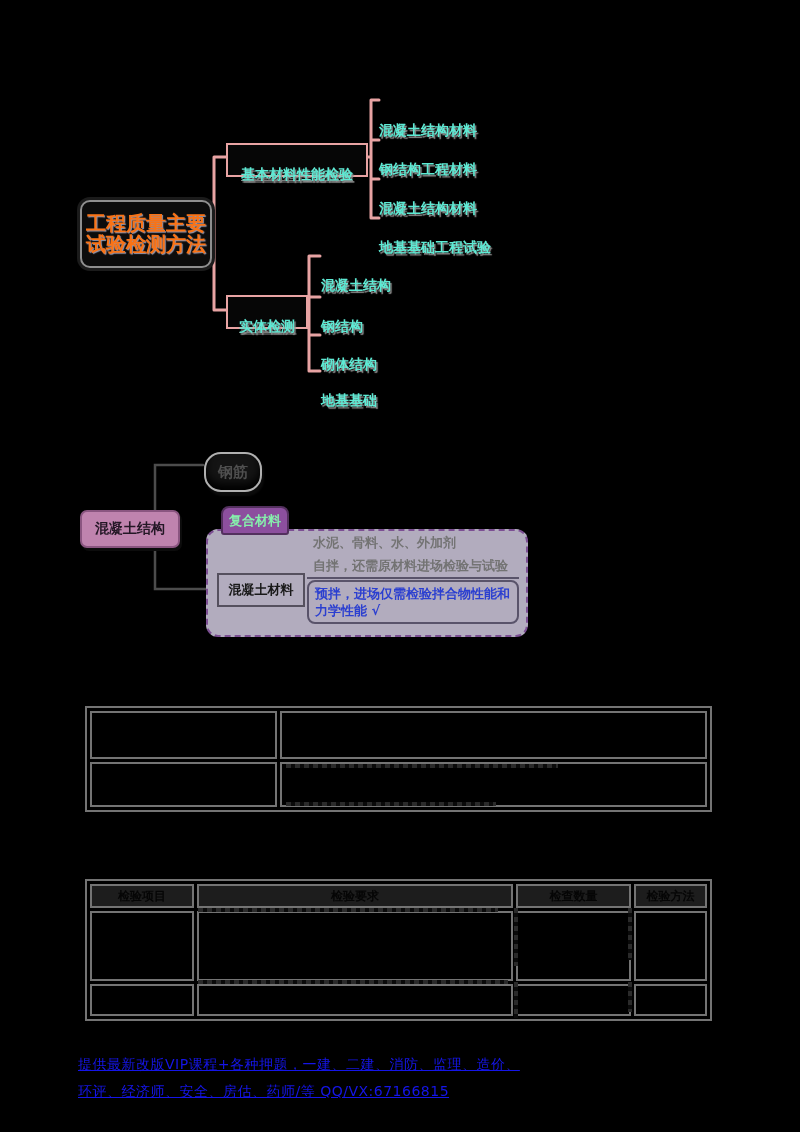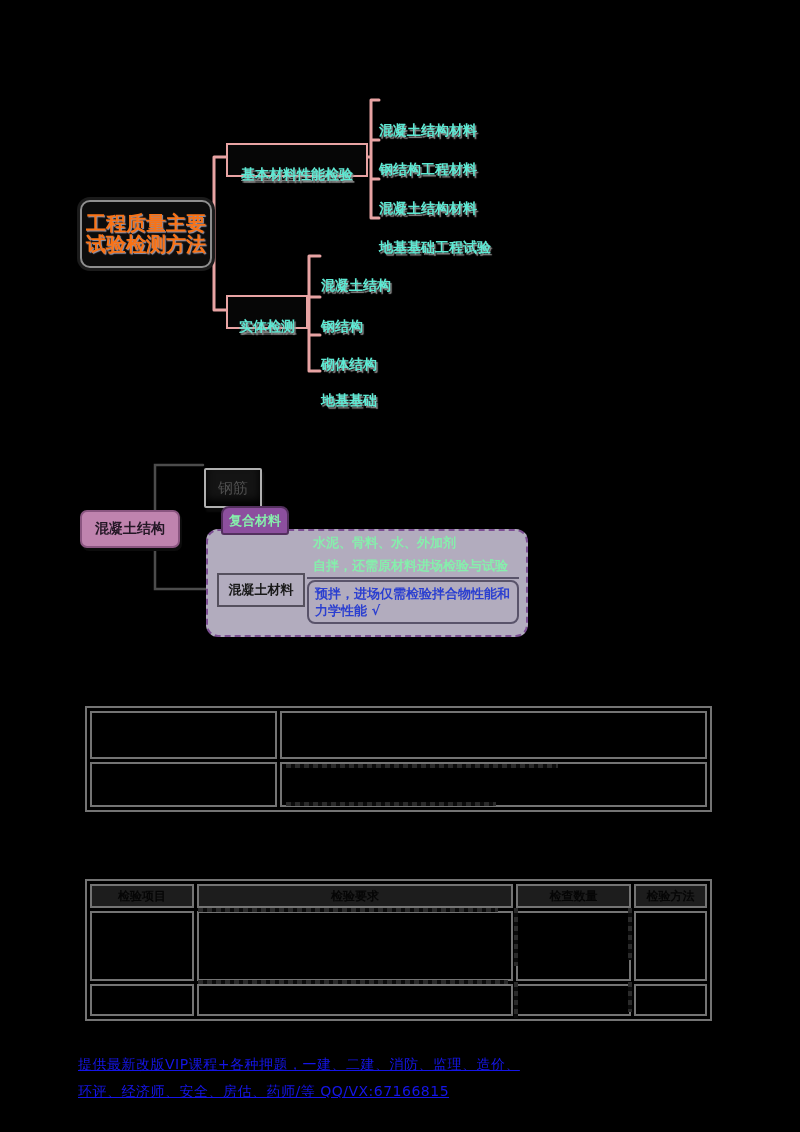--- a/index.html
+++ b/index.html
@@ -17,35 +17,35 @@
     text-shadow:1px 1px 1px #9b9bb0;}
   .ghost{color:#5eead4;text-shadow:1.5px 1.5px 1px #8d8d8d;margin-top:29px;}
   .pinkbox{border:2px solid #e8a3a3;border-radius:0;background:#060606;
     display:flex;align-items:center;justify-content:center;
     font-weight:bold;font-size:14px;}
   .pinkbox span{text-decoration:underline;text-decoration-color:#7d7d7d;}
   .childlabel{font-size:14px;font-weight:bold;white-space:nowrap;height:20px;line-height:20px;}
 
   
   .rebar-node{left:204px;top:452px;width:54px;height:36px;background:#141414;
-    border:2px solid #b0b0b0;border-radius:2px;display:flex;align-items:center;justify-content:center;
-    font-size:15px;font-weight:normal;color:#4f4f4f;box-shadow:2px 4px 2px #0b0b0b, inset 0 -6px 8px #000;margin-top:16px;}
+    border:2px solid #b0b0b0;border-radius:17px;display:flex;align-items:center;justify-content:center;
+    font-size:15px;font-weight:bold;color:#4f4f4f;box-shadow:2px 4px 2px #0b0b0b, inset 0 -6px 8px #000;}
   .concrete-root{left:80px;top:510px;width:96px;height:34px;background:#bf83ae;
     border:2px solid #8a5580;border-radius:7px;display:flex;align-items:center;justify-content:center;
     font-size:14px;font-weight:bold;color:#241726;box-shadow:2px 3px 0 #0c0c0c;}
   .group-tab{left:221px;top:506px;width:64px;height:25px;background:#8c4f9e;
     border:2px solid #53305e;border-radius:8px 8px 3px 3px;display:flex;align-items:center;justify-content:center;
     font-size:13px;font-weight:bold;color:#86efac;z-index:3;}
   .container-box{left:206px;top:529px;width:318px;height:104px;background:#b2acbe;
     border:2px dashed #7c4f93;border-radius:12px;z-index:2;}
   .material-node{left:217px;top:573px;width:84px;height:30px;border:2px solid #55505e;
     border-radius:0;display:flex;align-items:center;justify-content:center;
     font-size:13px;font-weight:bold;color:#191919;z-index:4;}
   .detail-rows{left:307px;top:531px;width:212px;z-index:4;display:flex;flex-direction:column;}
-  .detail-row{font-size:13px;font-weight:bold;color:#86efac;padding:3px 6px;line-height:17px;}
+  .detail-row{font-size:13px;font-weight:bold;color:#737373;padding:3px 6px;line-height:17px;}
   .detail-row.boxed{border:2px solid #59536a;border-radius:8px;margin:1px 0;color:#2b3fd0;}
   .detail-row.last{border-bottom:2px solid #59536a;}
 
   
   .dtable{border-collapse:separate;border-spacing:3px;background:#000;
     border:2px solid #747474;width:100%;height:100%;table-layout:fixed;}
   .dtable td,.dtable th{border:2px solid #747474;background:#000;overflow:hidden;}
   .dtable th{background:#1d1d1d;color:#050505;font-size:12px;font-weight:bold;text-align:center;}
   .t1wrap{left:85px;top:706px;width:627px;height:106px;}
   .t2wrap{left:85px;top:879px;width:627px;height:142px;}

